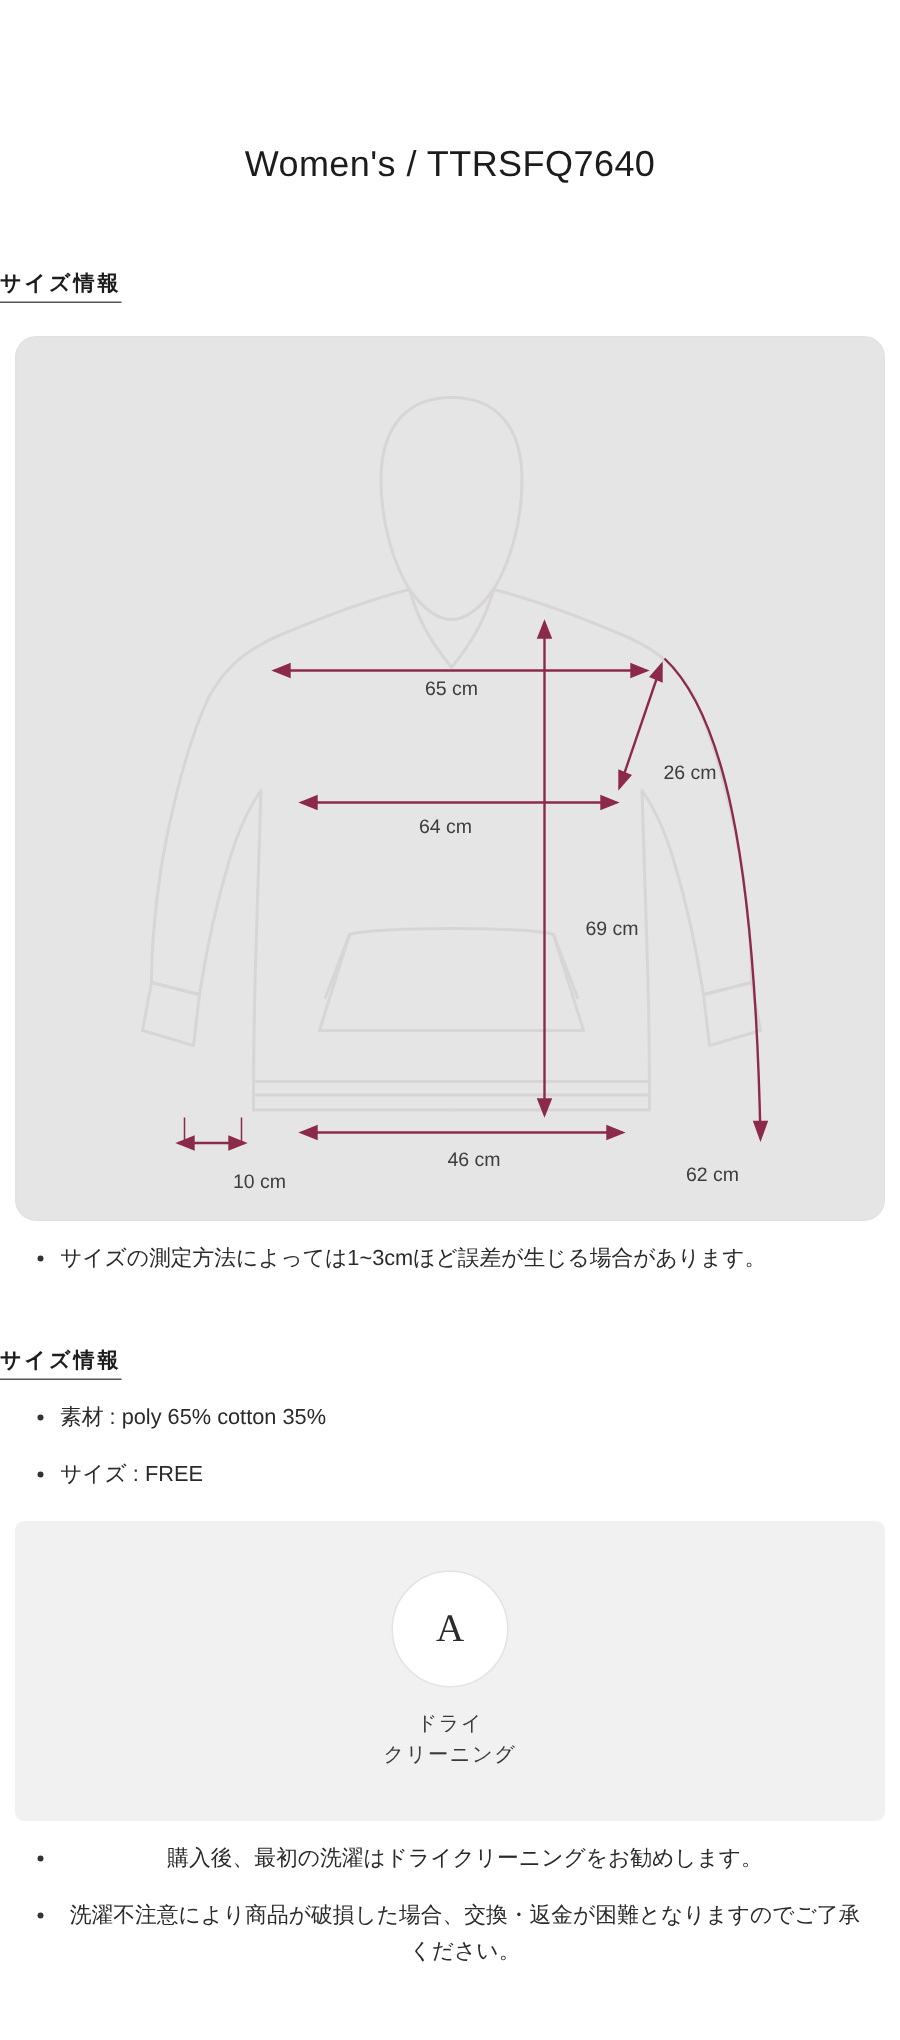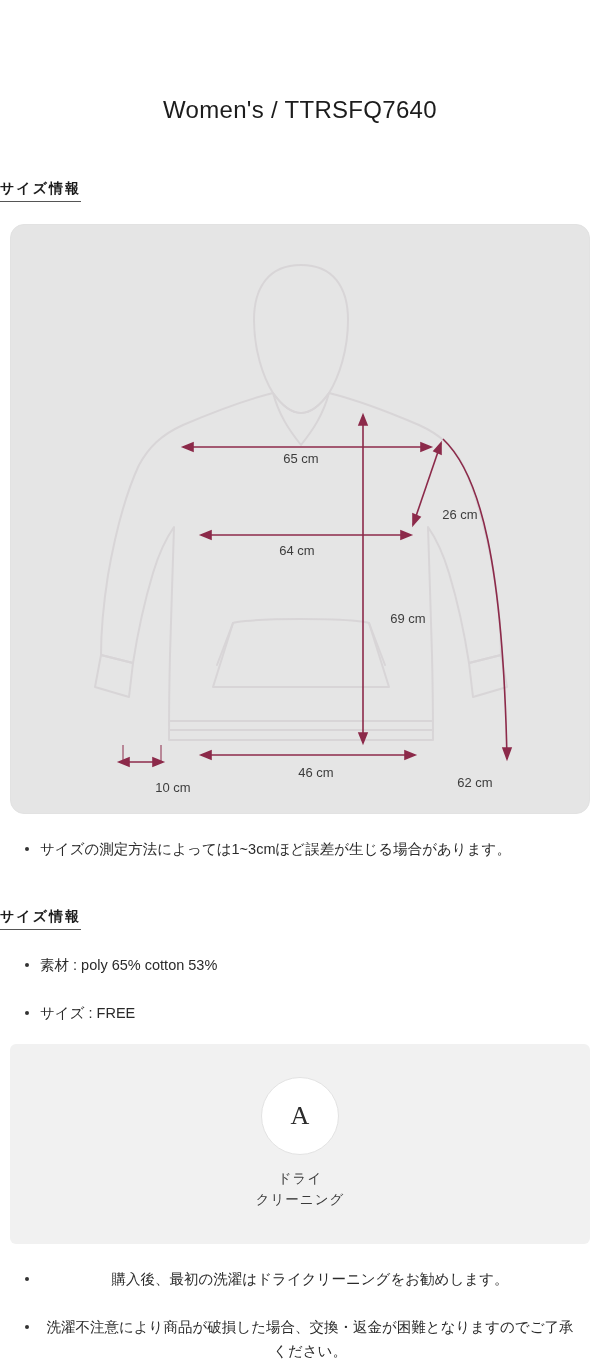--- a/index.html
+++ b/index.html
@@ -64,21 +64,21 @@
     list-style: none;
     margin: 0;
     padding: 0 20px 0 22px;
   }
   ul.bullets li {
     position: relative;
     padding-left: 18px;
     font-size: 14.5px;
     line-height: 1.65;
     color: #2a2a2a;
-    margin-top: 24px;
+    margin-top: 14px;
   }
   ul.bullets li::before {
     content: "";
     position: absolute;
     left: 3px;
     top: 9px;
     width: 4px;
     height: 4px;
     border-radius: 50%;
     background: #333;
@@ -203,21 +203,21 @@
     </svg>
   </div>
 
   <ul class="bullets notes-under-diagram">
     <li>サイズの測定方法によっては1~3cmほど誤差が生じる場合があります。</li>
   </ul>
 
   <h2 class="section-heading heading-size-info-2"><span>サイズ情報</span></h2>
 
   <ul class="bullets spec-list">
-    <li>素材 : poly 65% cotton 53%</li>
+    <li>素材 : poly 65% cotton 35%</li>
     <li>サイズ : FREE</li>
   </ul>
 
 
   <div class="care-panel">
     <div class="care-circle">
         <span>A</span>
       </div>
     <div class="care-label">
       <div>ドライ</div>

